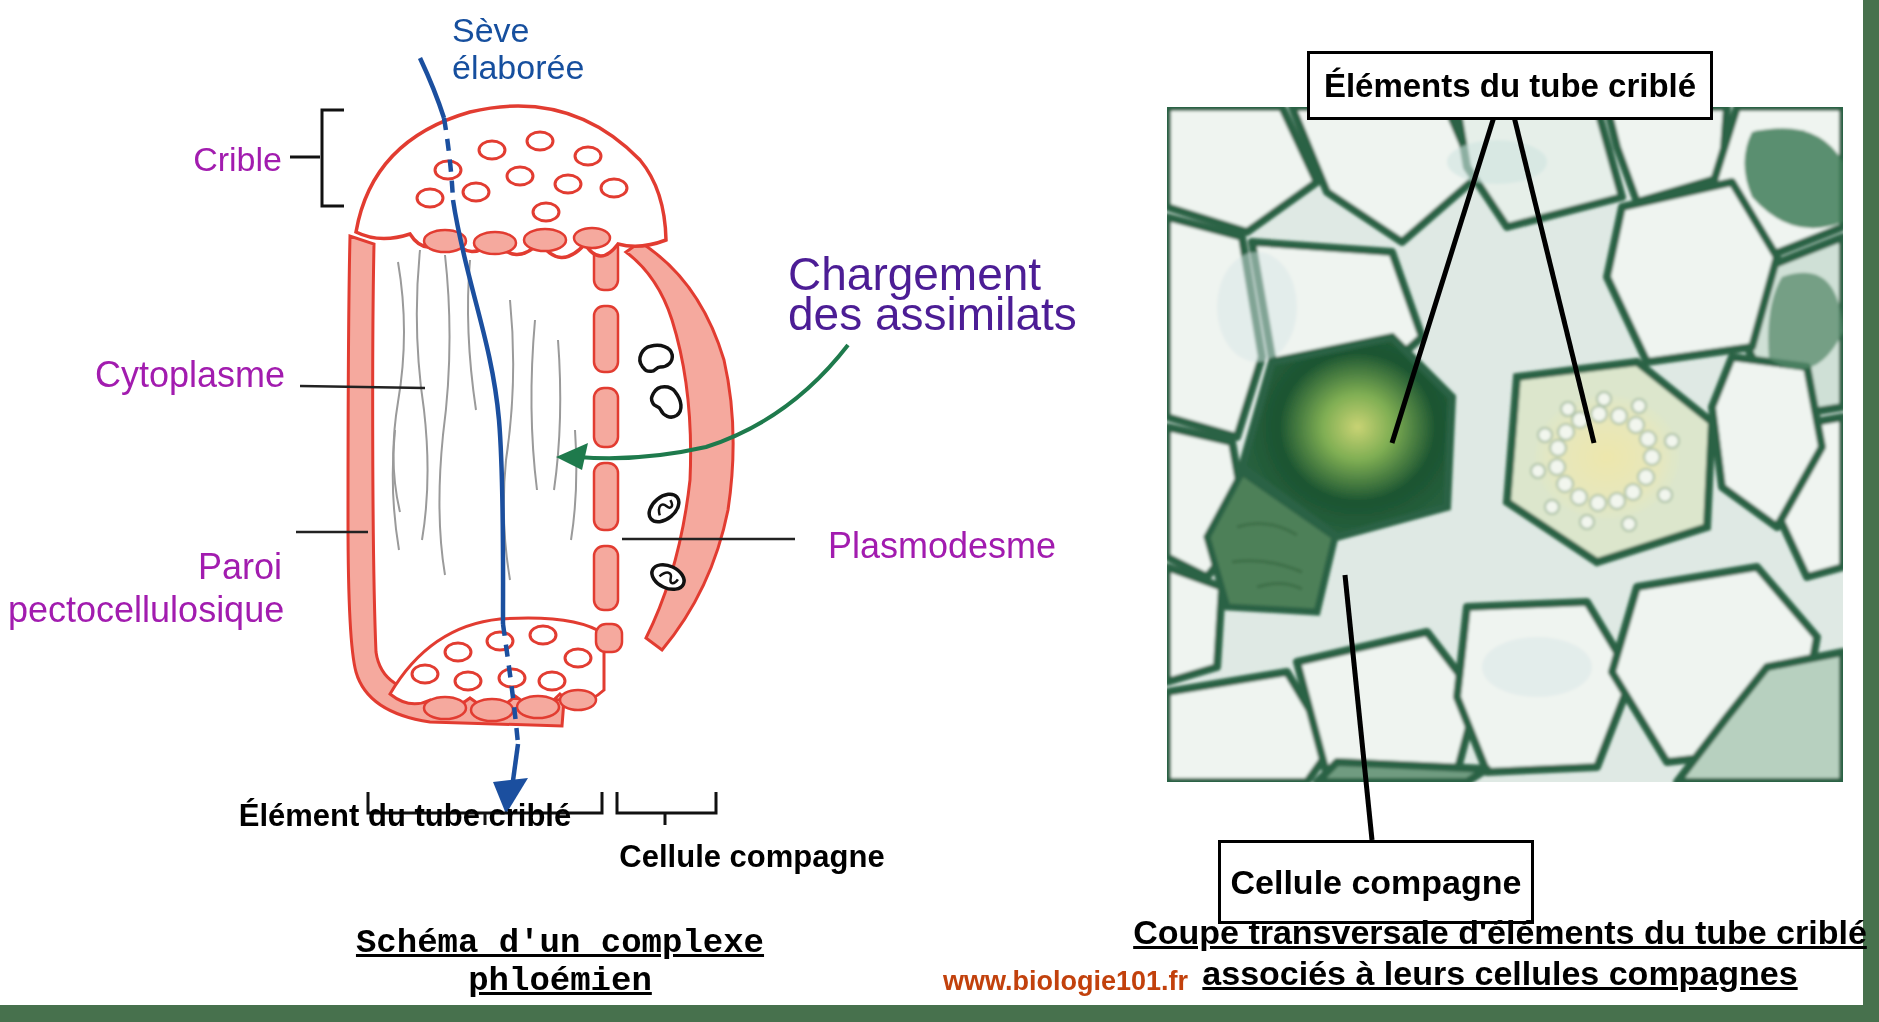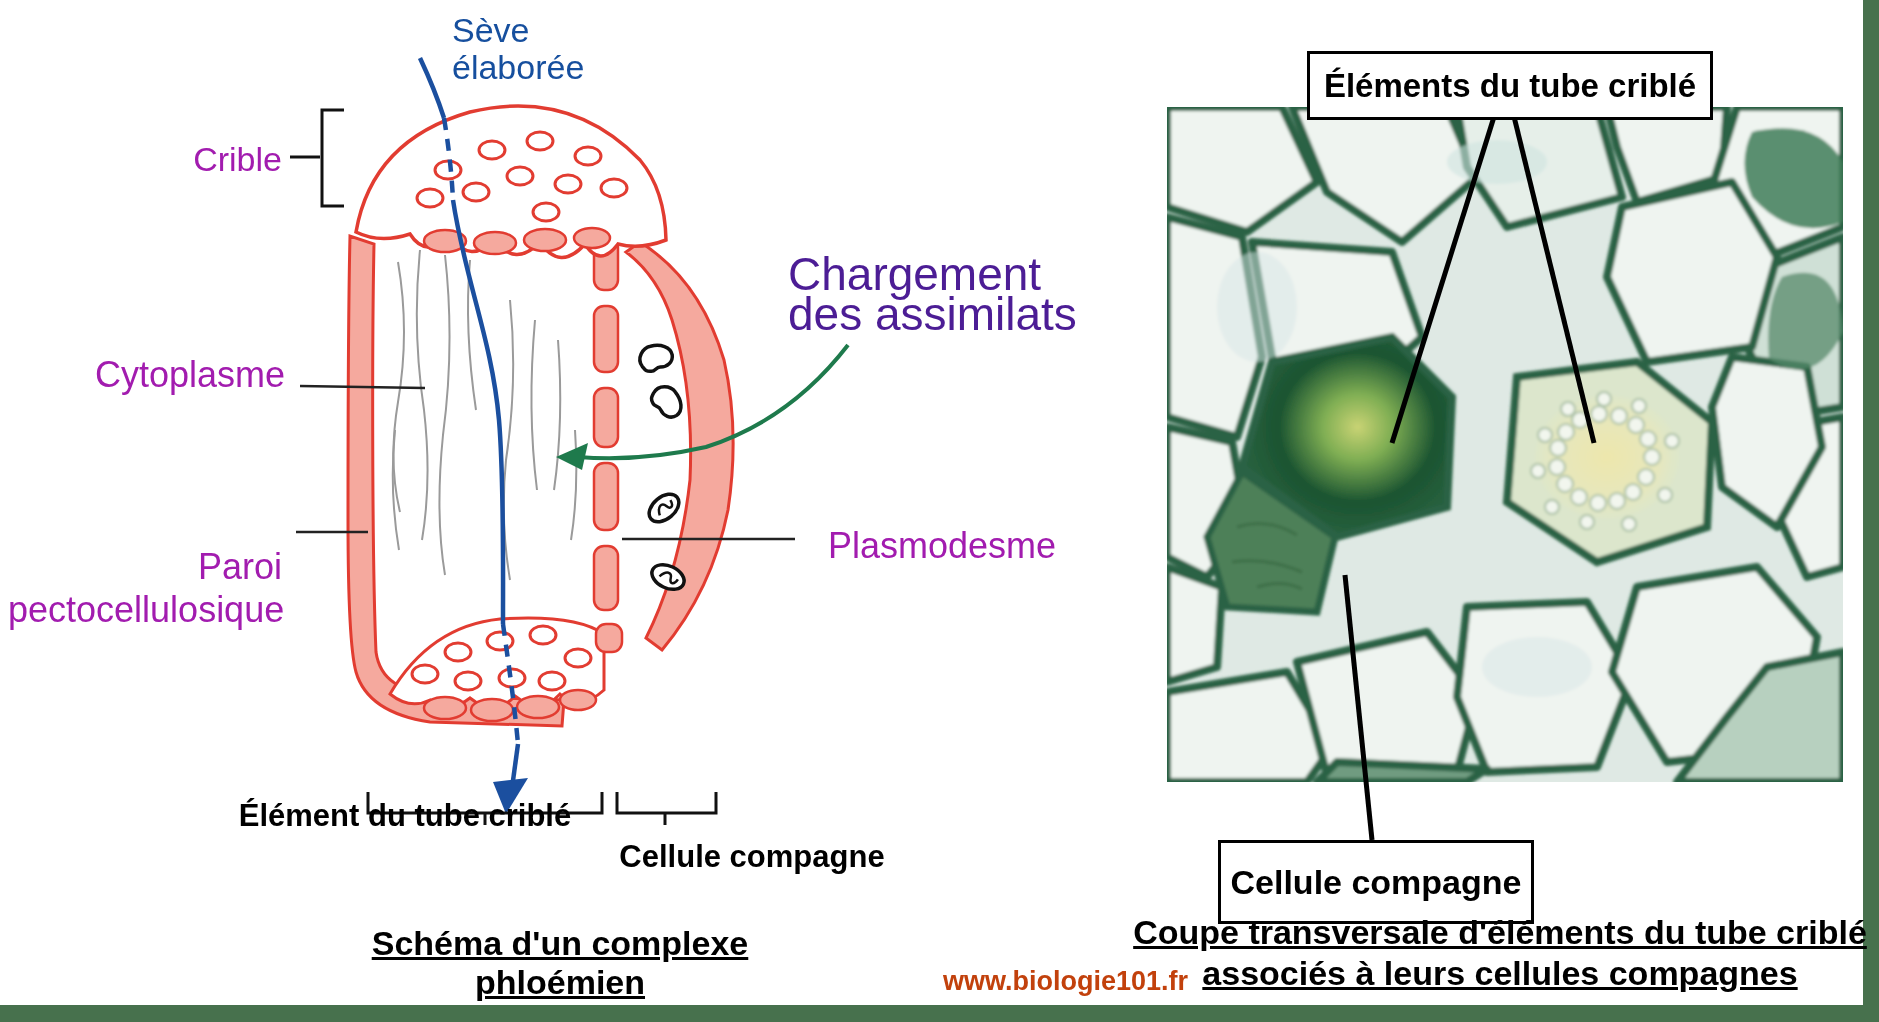--- a/index.html
+++ b/index.html
@@ -5,21 +5,21 @@
   html,body{margin:0;padding:0;background:#fff;}
   #canvas{position:relative;width:1879px;height:1022px;background:#ffffff;overflow:hidden;
           font-family:"Liberation Sans", sans-serif;}
   .abs{position:absolute;}
   .prelines{white-space:pre-line;}
   .lbl{color:#a21caf;font-size:36px;line-height:43px;}
   .lbl-right{text-align:right;}
   .blue-lbl{color:#164f9e;font-size:34px;line-height:37px;font-weight:500;}
   .green-lbl{color:#4c1d95;font-size:46px;line-height:40px;}
   .bold-lbl{font-weight:700;color:#000;font-size:31px;}
-  .title-lbl{font-weight:700;color:#000;font-size:34px;text-decoration:underline;text-align:center;}
+  .title-lbl{font-weight:700;color:#000;font-size:34px;text-decoration:underline;text-align:center;font-family:Liberation Mono, monospace;}
   .caption-lbl{font-weight:700;color:#000;font-size:34px;line-height:41px;text-decoration:underline;text-align:center;}
   .box-label{border:3px solid #000;background:#fff;display:flex;align-items:center;justify-content:center;
              font-weight:700;color:#000;}
   .watermark{color:#c2410c;font-weight:700;font-size:27px;}
   svg{position:absolute;left:0;top:0;}
 </style>
 </head>
 <body>
 
 <div id="canvas">

